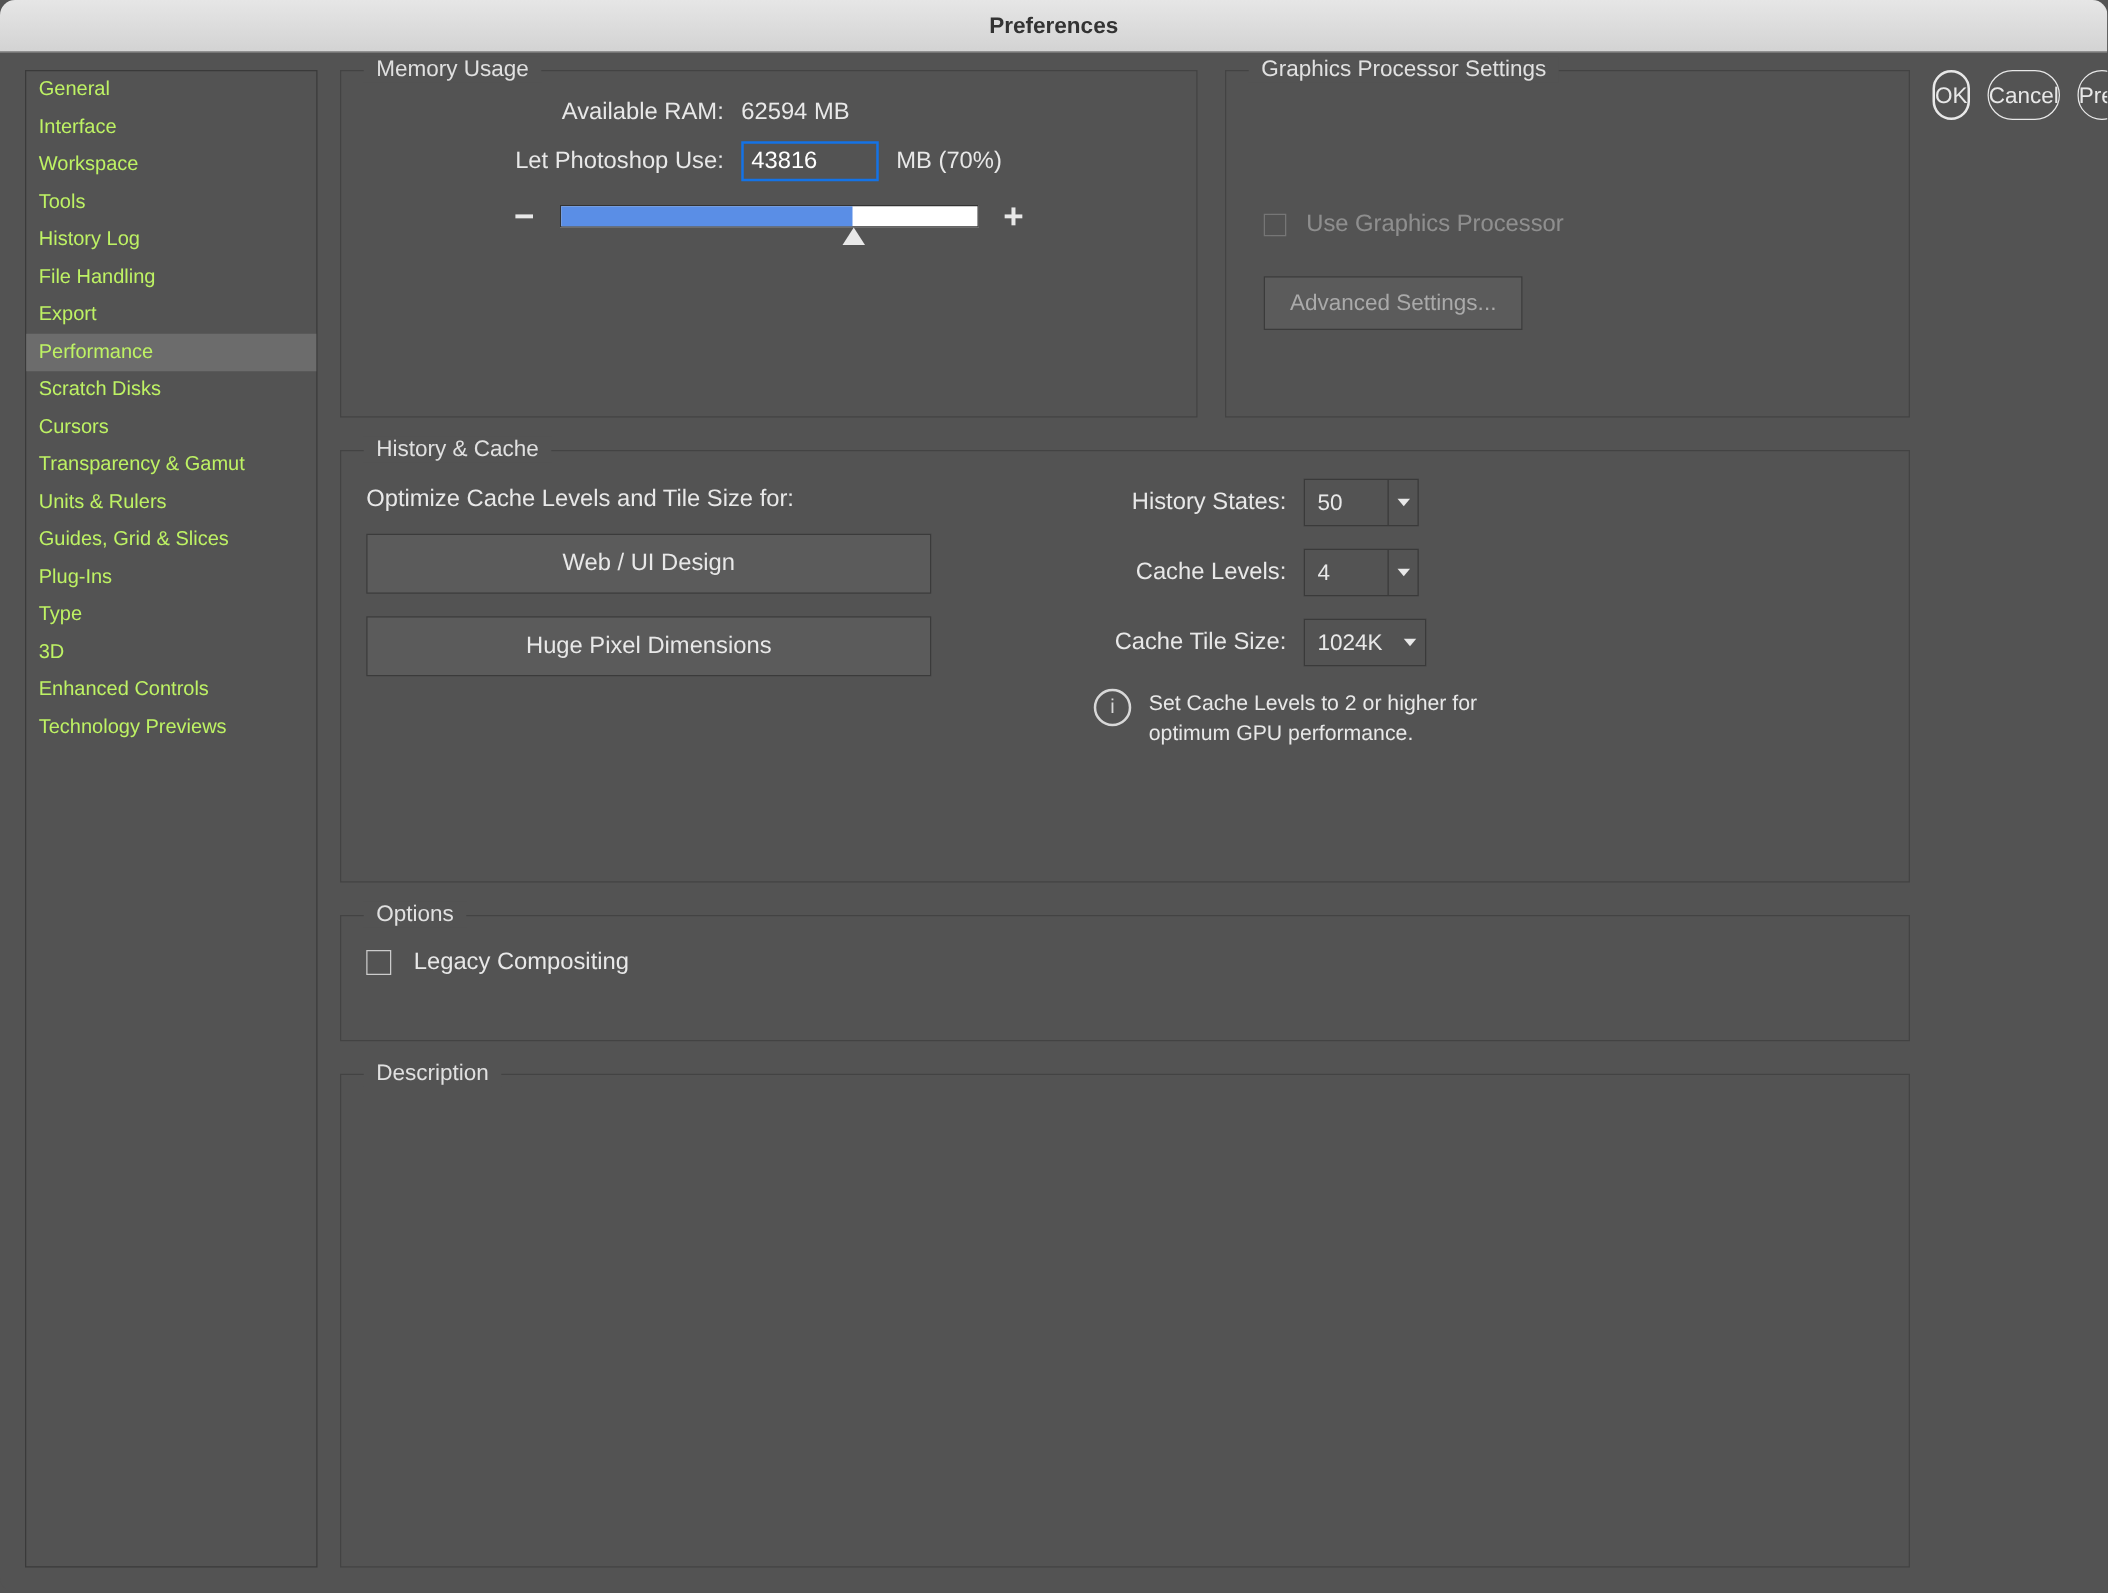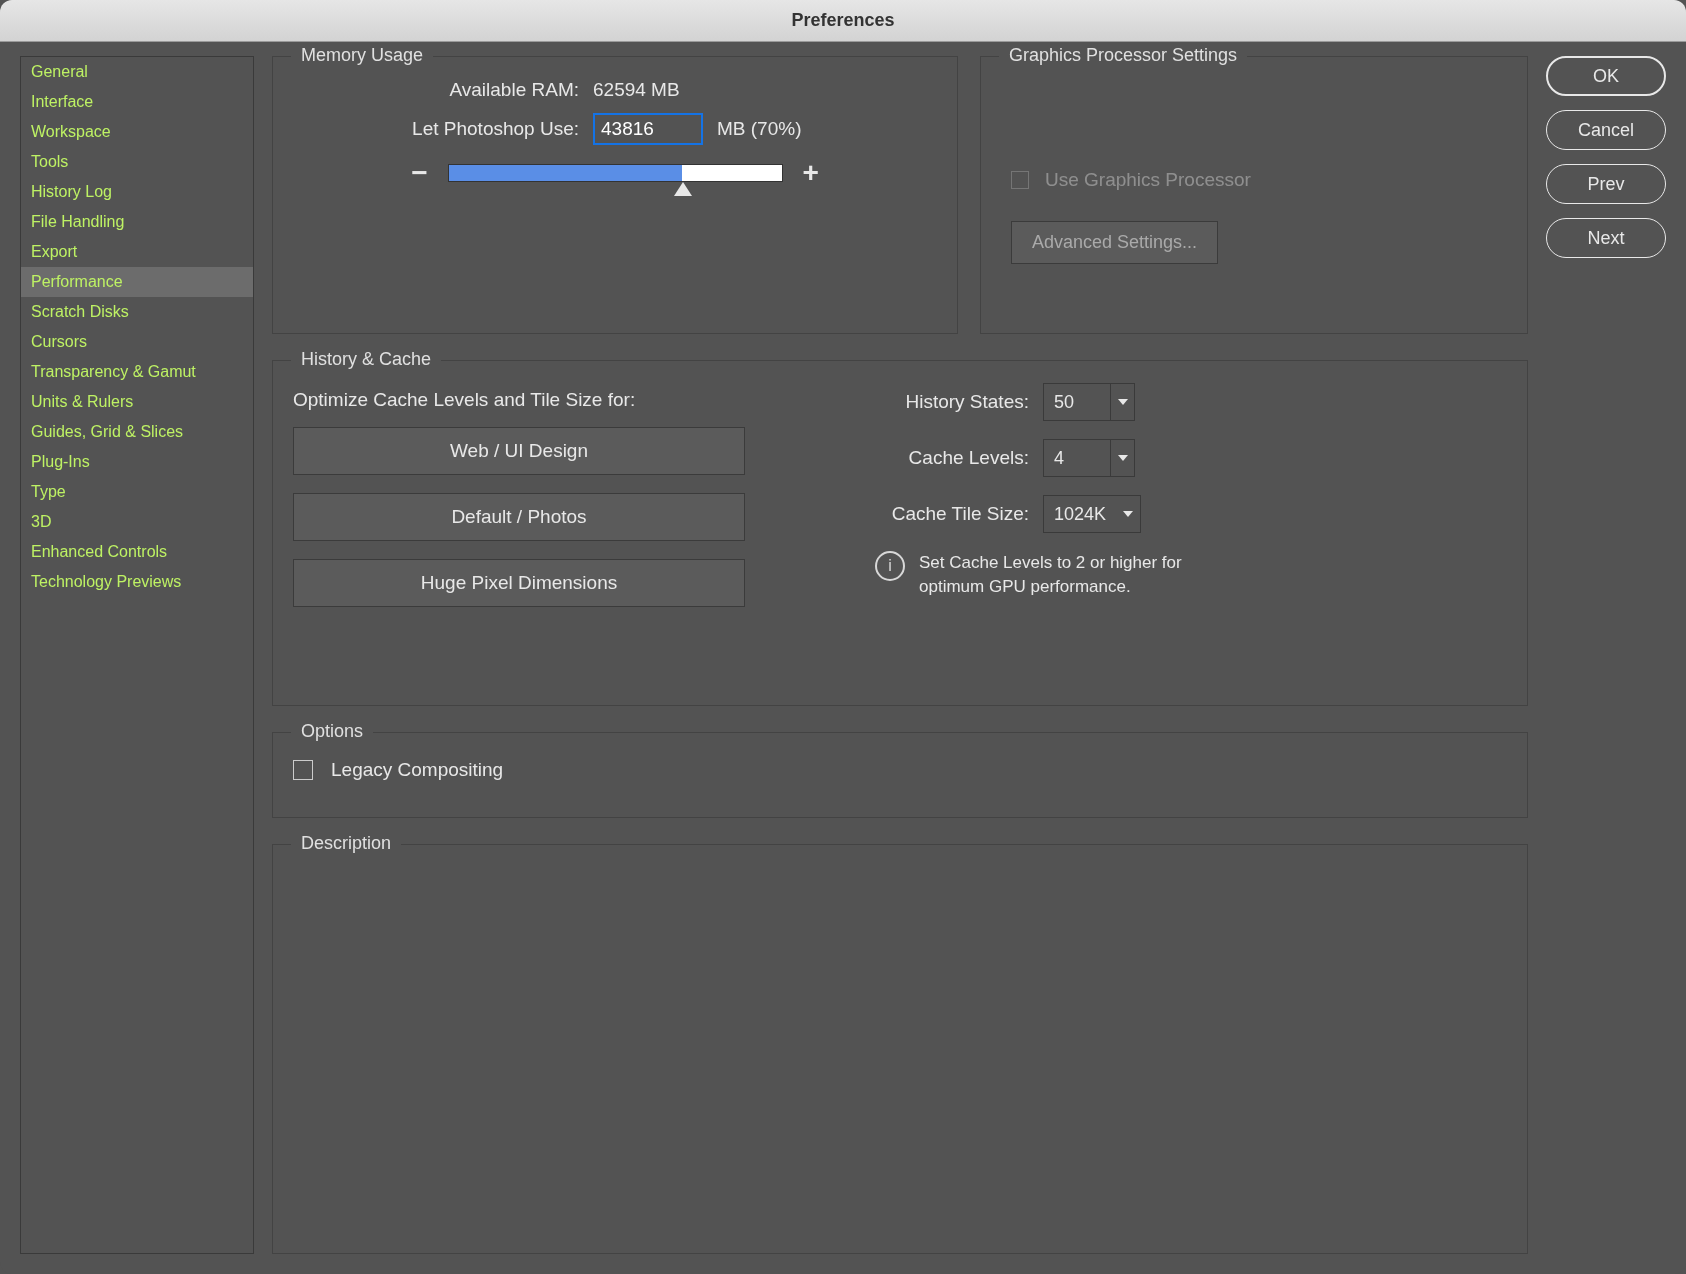--- a/index.html
+++ b/index.html
@@ -216,42 +216,42 @@
   width: 30px; height: 30px;
   border: 2px solid #d8d8d8;
   border-radius: 50%;
   display:flex; align-items:center; justify-content:center;
   font-size: 16px; color:#d8d8d8;
   flex-shrink:0;
 }
 .info-text { font-size: 17px; line-height: 1.4; max-width: 320px; }
 .options {
   width: 100%;
-  height: 86px;
+  height: 101px;
 }
 .opt-check {
   display: flex;
   align-items: center;
   gap: 18px;
   font-size: 19px;
   margin-top: 4px;
 }
 .opt-check .box {
   width: 20px; height: 20px; border: 1px solid #ccc; background: #535353;
 }
 .desc {
   width: 100%;
   flex: 1;
   padding-left: 16px;
 }
 .right-btns {
   width: 120px;
   flex-shrink: 0;
   display: flex;
-  flex-direction: column;
+  flex-direction: row;
   gap: 14px;
 }
 .pill-btn {
   height: 40px;
   border: 1px solid #e8e8e8;
   border-radius: 20px;
   display: flex;
   align-items: center;
   justify-content: center;
   font-size: 18px;
@@ -326,21 +326,20 @@
         </div>
       </div>
 
       <div class="fieldset hist">
         <div class="legend">History &amp; Cache</div>
         <div class="hist-inner">
           <div class="hist-left">
             <div class="opt-label">Optimize Cache Levels and Tile Size for:</div>
             <div id="presets">
                 <div class="preset-btn">Web / UI Design</div>
-                <div class="preset-btn">Default / Photos</div>
                 <div class="preset-btn">Huge Pixel Dimensions</div>
               </div>
           </div>
           <div class="hist-right">
             <div class="hr-row">
               <div class="hr-label">History States:</div>
               <div class="select">
                 <span class="val">50</span>
                 <span class="arrow">
                     <span class="chev"></span>

